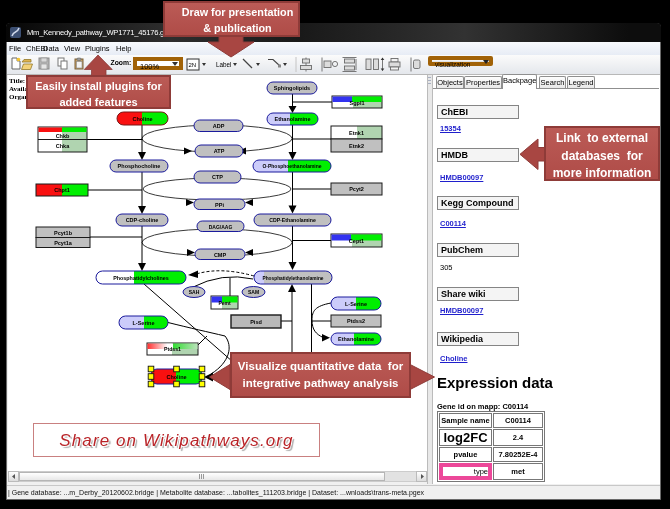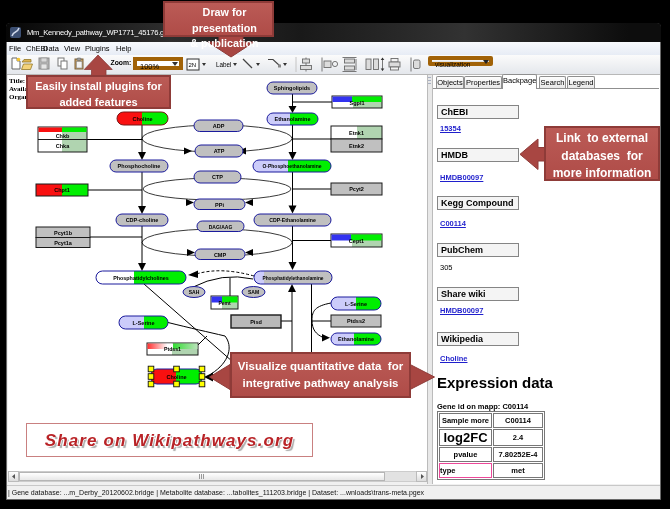--- a/index.html
+++ b/index.html
@@ -29,22 +29,22 @@
 .lnk { position:absolute; left:440px; color:#1f1fcc; font-size:7.5px; font-weight:700;
   text-decoration:underline; }
 .blk { position:absolute; left:440px; color:#000; font-size:7.5px; font-weight:700; }
 #scrollh { left:8px; top:471px; width:419px; height:11px; background:#e2e2e2; border:1px solid #cccccc;}
 #statusbar { left:7px; top:485px; width:653px; height:14px; background:#f0f0f0;
   border-top:1px solid #c8c8c8; font-size:7px; line-height:14px; color:#111; padding-left:1px;}
 .callout { position:absolute; z-index:40; background:linear-gradient(#bb5b56,#af4c48);
   border:2px solid #8e3b38; color:#fff; font-weight:700; text-align:center;
   font-size:12.5px; line-height:16.5px; }
 .co-arrow { position:absolute; z-index:39; }
-#share { position:absolute; left:26px; top:423px; width:287px; height:34px; background:#fff;
-  border:1.5px solid #c98080; z-index:35; color:#b92327; font-weight:700; font-style:italic;
+#share { position:absolute; left:33px; top:423px; width:287px; height:34px; background:#fff;
+  border:1.5px solid #c98080; z-index:35; color:#b92327; font-weight:400; font-style:italic;
   font-size:17px; letter-spacing:1.1px; text-align:center; line-height:34px;
   text-shadow:-1px -1px 0 #fff,1px -1px 0 #fff,-1px 1px 0 #fff,2px 2px 1px #aaa; }
 #titletext3 { left:9px; top:77px; width:17px; height:24px; overflow:hidden;
   font-family:"Liberation Serif", serif; font-weight:700; font-size:7px; line-height:8px; color:#000; white-space:nowrap;}
 .combo { position:absolute; background:#fff; border:4px solid #a16207; font-size:7.5px; color:#000; }
 </style>
 </head>
 <body>
 <div class="abs" id="win"></div>
 <div class="abs" id="titlebar"></div>
@@ -350,33 +350,33 @@
 <div class="blk" style="top:263px;font-weight:400;">305</div>
 <div class="hdr" style="top:287px">Share wiki</div>
 <div class="lnk" style="top:306px">HMDB00097</div>
 <div class="hdr" style="top:332px">Wikipedia</div>
 <div class="lnk" style="top:354px">Choline</div>
 <div class="blk" style="top:374px;left:437px;font-size:15px;">Expression data</div>
 <div class="blk" style="top:402px;left:437px;">Gene id on mapp: C00114</div>
 <table class="abs" style="left:437px;top:411px;border-collapse:separate;border-spacing:1px;background:#fff;border:1px solid #777;">
  <tbody>
       <tr>
-        <td style="border:1px solid #777;width:53px;height:15px;font-size:7.5px;font-weight:700;text-align:center;font-family:'Liberation Sans'">Sample more</td>
+        <td style="border:1px solid #777;width:53px;height:15px;font-size:7.5px;font-weight:700;text-align:center;font-family:'Liberation Sans'">Sample name</td>
      <td style="border:1px solid #777;width:50px;font-size:7.5px;font-weight:700;text-align:center;font-family:'Liberation Sans'">C00114</td>
       </tr>
  <tr>
         <td style="border:1px solid #777;height:15px;font-size:13px;font-weight:700;text-align:center;font-family:'Liberation Sans'">log2FC</td>
      <td style="border:1px solid #777;font-size:7.5px;font-weight:700;text-align:center;font-family:Liberation Sans, sans-serif">2.4</td>
       </tr>
  <tr>
         <td style="border:1px solid #777;height:15px;font-size:7.5px;font-weight:700;text-align:center;font-family:'Liberation Sans'">pvalue</td>
      <td style="border:1px solid #777;font-size:7.5px;font-weight:700;text-align:center;font-family:'Liberation Sans'">7.80252E-4</td>
       </tr>
  <tr>
-        <td style="border:1px solid #ec4899;height:15px;font-size:7.5px;font-weight:700;text-align:left;font-family:'Liberation Sans'">type</td>
+        <td style="border:4px solid #ec4899;height:15px;font-size:7.5px;font-weight:400;text-align:right;font-family:'Liberation Sans'">type</td>
      <td style="border:1px solid #777;font-size:7.5px;font-weight:700;text-align:center;font-family:'Liberation Sans'">met</td>
       </tr>
 </tbody>
   </table>
 
 <div class="abs" id="scrollh"></div>
 <div class="abs" style="left:8px;top:471px;width:11px;height:11px;background:linear-gradient(#fefefe,#dcdcdc);border:1px solid #bbb;"></div>
 <svg class="abs" style="left:11px;top:474px" width="6" height="6">
     <path d="M4,0 L1,2.5 L4,5 z" fill="#555"></path>
   </svg>
@@ -384,21 +384,21 @@
 <svg class="abs" style="left:419px;top:474px" width="6" height="6">
     <path d="M2,0 L5,2.5 L2,5 z" fill="#555"></path>
   </svg>
 <div class="abs" style="left:19px;top:472px;width:366px;height:9px;background:linear-gradient(#ffffff,#e8e8e8);border:1px solid #b5b5b5;"></div>
 <div class="abs" style="left:199px;top:474px;width:1px;height:5px;background:#999;"></div>
 <div class="abs" style="left:201px;top:474px;width:1px;height:5px;background:#999;"></div>
 <div class="abs" style="left:203px;top:474px;width:1px;height:5px;background:#999;"></div>
 
 <div class="abs" id="statusbar">| Gene database: ...m_Derby_20120602.bridge | Metabolite database: ...tabolites_111203.bridge | Dataset: ...wnloads\trans-meta.pgex</div>
 
-<div class="callout" style="left:163px;top:1px;width:111px;height:36px;padding-top:2px;font-size:10.8px;line-height:15.5px;padding-left:12px;">Draw for presentation<br>&amp; publication</div>
+<div class="callout" style="left:163px;top:1px;width:137px;height:36px;padding-top:2px;font-size:10.8px;line-height:15.5px;padding-left:12px;">Draw for presentation<br>&amp; publication</div>
 <svg class="co-arrow" style="left:205px;top:35px" width="52" height="24" viewBox="205 35 52 24">
  <path d="M219,35 h24 v7 h11 l-23,15 -23,-15 h11 z" fill="#a84642" stroke="#8e3b38" stroke-width="1"></path>
 </svg>
 <div class="callout" style="left:26px;top:75px;width:145px;height:34px;font-size:11px;line-height:15.5px;padding-top:2px;">Easily install plugins for<br>added features</div>
 <svg class="co-arrow" style="left:82px;top:54px" width="38" height="22" viewBox="82 54 38 22">
  <path d="M98,55 L112.2,69.5 H106 V76 H91.5 V69.5 H84.3 Z" fill="#a84642" stroke="#8e3b38" stroke-width="0.8"></path>
 </svg>
 <div class="callout" style="left:544px;top:126px;width:116px;height:55px;line-height:17.5px;padding-top:2px;font-size:12px;">Link&nbsp; to external<br>databases&nbsp; for<br>more information</div>
 <svg class="co-arrow" style="left:518px;top:137px" width="27" height="35" viewBox="518 137 27 35">
  <path d="M520,154.3 l18,-15.3 v8.5 h6.5 v13.5 h-6.5 v8.5 z" fill="#a84642" stroke="#8e3b38" stroke-width="1"></path>

